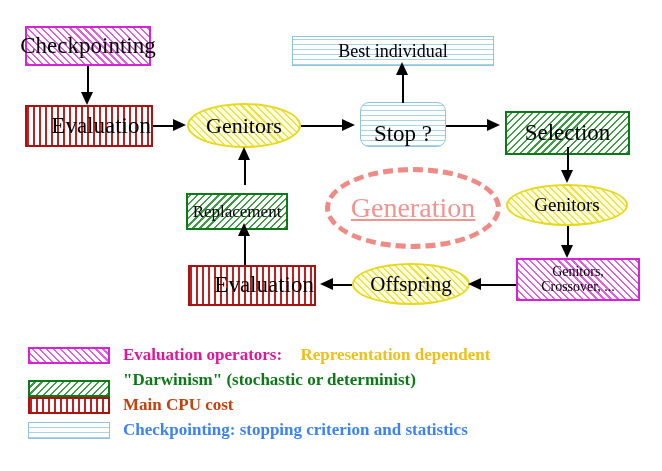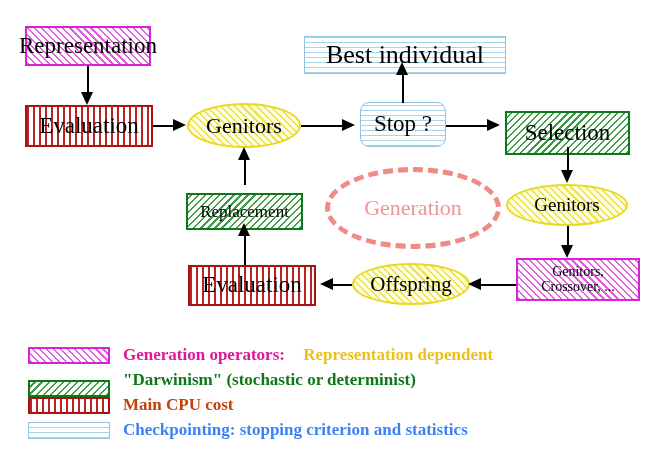--- a/index.html
+++ b/index.html
@@ -39,36 +39,37 @@
     background-color: #ffffff;
     background-image: repeating-linear-gradient(-45deg,
         #3f9b46 0px, #3f9b46 1.6px, rgba(255,255,255,0) 1.6px, rgba(255,255,255,0) 5px);
     margin-top: 8px;
   }
   .hatch-red-vert {
     border: 2px solid #aa1111;
     background-color: #ffffff;
     background-image: repeating-linear-gradient(90deg,
         #bb2222 0px, #bb2222 1.6px, rgba(255,255,255,0) 1.6px, rgba(255,255,255,0) 6px);
+    justify-content: flex-end;
   }
   .hatch-blue-horiz {
     border: 1.5px solid #8fc4e0;
     background-color: #ffffff;
     background-image: repeating-linear-gradient(0deg,
         #a8d4ea 0px, #a8d4ea 1.3px, rgba(255,255,255,0) 1.3px, rgba(255,255,255,0) 5px);
   }
   .hatch-yellow {
     border: 2px solid #e8d820;
     background-color: #fffde0;
     background-image: repeating-linear-gradient(45deg,
         #ece24a 0px, #ece24a 1.5px, rgba(255,255,255,0) 1.5px, rgba(255,255,255,0) 5px);
   }
 
   .ellipse { border-radius: 50%; }
-  .rounded { border-radius: 9px; }
+  .rounded { border-radius: 9px; align-items: flex-end; }
 
   .gen-ellipse {
     position: absolute;
     border-radius: 50%;
     border: 5px dashed #ef8a85;
     display: flex;
     align-items: center;
     justify-content: center;
     color: #f09490;
     box-sizing: border-box;
@@ -125,52 +126,52 @@
     font-weight: bold;
   }
   .legend-text .sub { font-weight: bold; }
 </style>
 </head>
 <body>
 
 <div id="canvas">
 
   <div class="node hatch-magenta" style="left:25px; top:26px; width:126px; height:40px; font-size:23px;">
-    <span>Representation</span>
+    <span>Checkpointing</span>
   </div>
 
   <div class="node hatch-red-vert" style="left:25px; top:105px; width:128px; height:42px; font-size:23px;">
     <span>Evaluation</span>
   </div>
 
   <div class="node hatch-yellow ellipse" style="left:187px; top:103px; width:114px; height:45px; font-size:22px;">
     <span>Genitors</span>
   </div>
 
-  <div class="node hatch-blue-horiz" style="left:304px; top:36px; width:202px; height:38px; font-size:26px;">
+  <div class="node hatch-blue-horiz" style="left:292px; top:36px; width:202px; height:30px; font-size:18px;">
     <span>Best individual</span>
   </div>
 
   <div class="node hatch-blue-horiz rounded" style="left:360px; top:102px; width:86px; height:45px; font-size:23px;">
     <span>Stop ?</span>
   </div>
 
   <div class="node hatch-green" style="left:505px; top:103px; width:125px; height:44px; font-size:23px;">
     <span>Selection</span>
   </div>
 
   <div class="node hatch-yellow ellipse" style="left:506px; top:184px; width:122px; height:42px; font-size:19px;">
     <span>Genitors</span>
   </div>
 
-  <div class="node hatch-green" style="left:186px; top:185px; width:117px; height:37px; font-size:17px;">
+  <div class="node hatch-green" style="left:186px; top:185px; width:102px; height:37px; font-size:17px;">
     <span>Replacement</span>
   </div>
 
-  <div class="gen-ellipse" style="left:325px; top:167px; width:176px; height:82px; font-size:22px;">
+  <div class="gen-ellipse" style="left:325px; top:167px; width:176px; height:82px; font-size:28px;text-decoration:underline;">
     <span>Generation</span>
   </div>
 
   <div class="node hatch-magenta" style="left:516px; top:258px; width:124px; height:43px; font-size:14px; flex-direction:column;">
     <span>Genitors,</span>
     <span>Crossover, ...</span>
   </div>
 
   <div class="node hatch-yellow ellipse" style="left:352px; top:263px; width:118px; height:42px; font-size:21px;text-align:right;">
     <span>Offspring</span>
@@ -208,21 +209,21 @@
   <div class="arrow left" style="left:320px; top:278px;"></div>
 
   <div class="line v" style="left:244px; top:232px; height:33px;"></div>
   <div class="arrow up" style="left:238px; top:223px;"></div>
 
   <div class="line v" style="left:244px; top:158px; height:27px;"></div>
   <div class="arrow up" style="left:238px; top:147px;"></div>
 
   <div class="legend-swatch hatch-magenta" style="left:28px; top:347px;"></div>
   <div class="legend-text" style="top:345px;">
-    <span class="sub" style="color:#e0169b;">Generation operators:</span>
+    <span class="sub" style="color:#e0169b;">Evaluation operators:</span>
     <span class="sub" style="color:#f0c018; margin-left:14px;">Representation dependent</span>
   </div>
 
   <div class="legend-swatch hatch-green" style="left:28px; top:372px;"></div>
   <div class="legend-text" style="top:370px; color:#0b7a16;">
     <span class="sub">"Darwinism" (stochastic or determinist)</span>
   </div>
 
   <div class="legend-swatch hatch-red-vert" style="left:28px; top:397px;"></div>
   <div class="legend-text" style="top:395px; color:#c2410c;">

